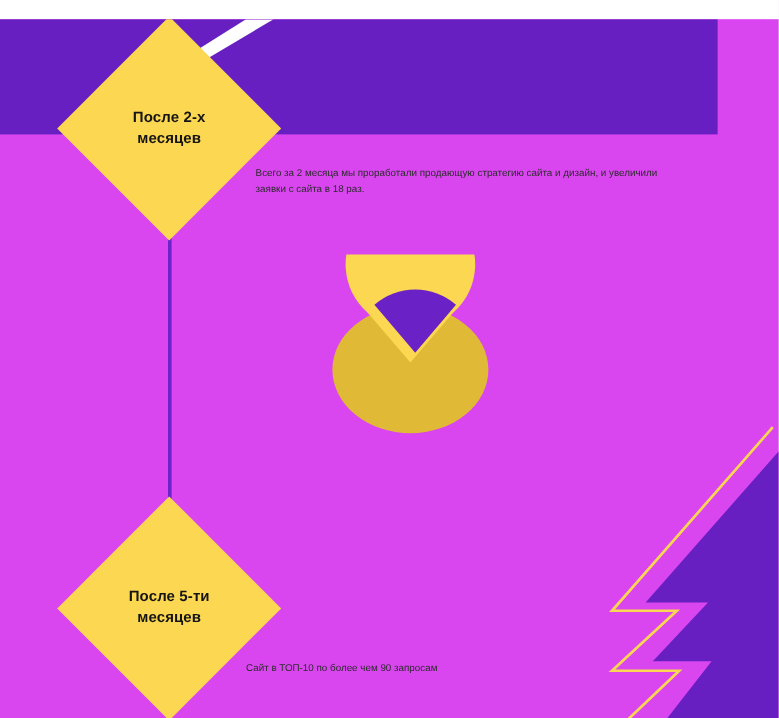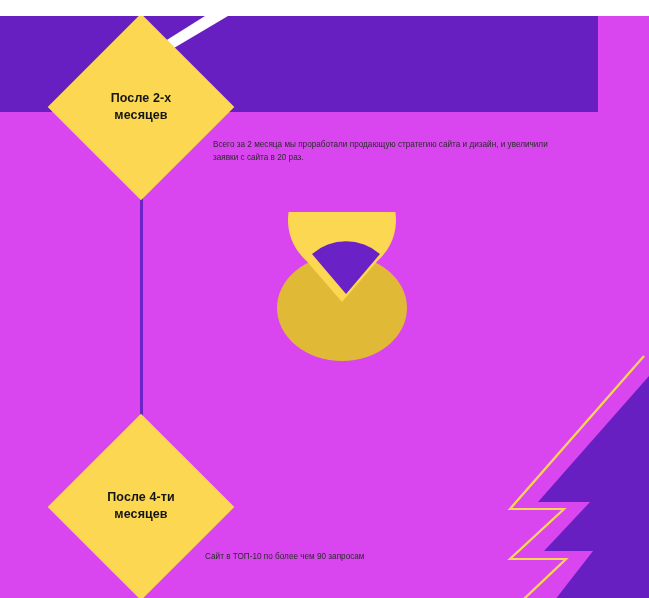--- a/index.html
+++ b/index.html
@@ -110,38 +110,38 @@
   </div>
 
   <div class="timeline-line"></div>
 
   <div class="diamond" id="diamond-1"></div>
   <div class="diamond-label" id="diamond-1-label">
     <div>После 2-х</div>
     <div>месяцев</div>
   </div>
 
-  <div class="body-copy" id="copy-1">Всего за 2 месяца мы проработали продающую стратегию сайта и дизайн, и увеличили заявки с сайта в 20 раз.</div>
+  <div class="body-copy" id="copy-1">Всего за 2 месяца мы проработали продающую стратегию сайта и дизайн, и увеличили заявки с сайта в 18 раз.</div>
 
   <svg id="pie-chart" viewBox="0 0 164 164">
 
     <ellipse cx="80" cy="96" rx="65" ry="53" fill="#E0B937"></ellipse>
 
     <path d="M 80 90
              L 115.4 48.9
              A 54 54 0 1 0 44.6 48.9 Z" fill="#FCD751"></path>
 
     <path d="M 84 82
              L 118 42
              A 52 52 0 0 0 50 42 Z" fill="#6A21C5"></path>
   </svg>
 
   <div class="diamond" id="diamond-2"></div>
   <div class="diamond-label" id="diamond-2-label">
-    <div>После 4-ти</div>
+    <div>После 5-ти</div>
     <div>месяцев</div>
   </div>
 
   <div class="body-copy" id="copy-2">Сайт в ТОП-10 по более чем 90 запросам</div>
 
   <svg id="zigzag-decor" viewBox="0 0 157 260">
 
     <path d="M 152 2
              L 18 155
              L 72 155

